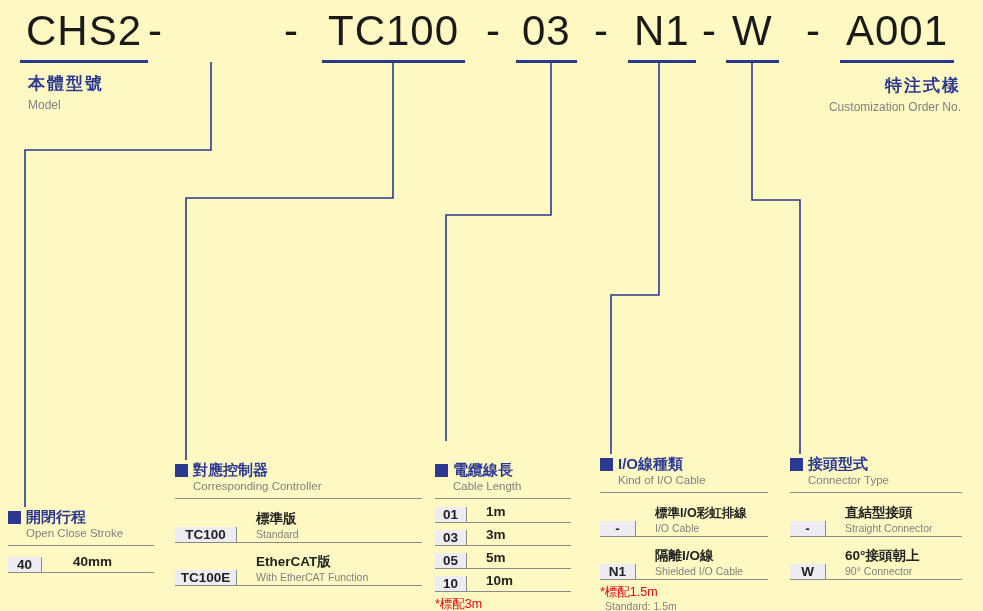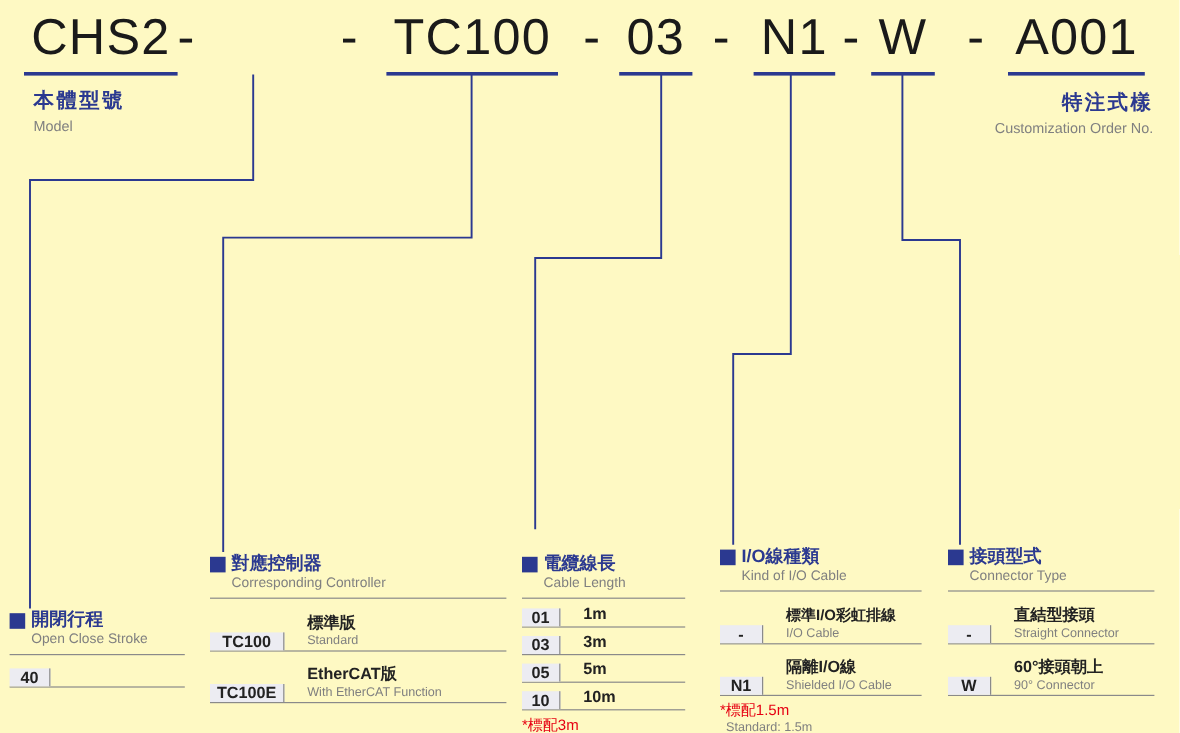--- a/index.html
+++ b/index.html
@@ -89,20 +89,23 @@
 
   <div class="sect" style="left:8px;top:509px;width:146px">
     <div class="sect-title">
       <span class="bullet"></span>
       <span>開閉行程</span>
     </div>
     <div class="sect-sub">Open Close Stroke</div>
     <div class="tbl">
       <div class="row h26">
         <div class="code" style="width:34px">40</div>
+        <div class="val">
+          <span class="zh">40mm</span>
+        </div>
       </div>
     </div>
   </div>
 
   <div class="sect" style="left:175px;top:462px;width:247px">
     <div class="sect-title">
       <span class="bullet"></span>
       <span>對應控制器</span>
     </div>
     <div class="sect-sub">Corresponding Controller</div>

